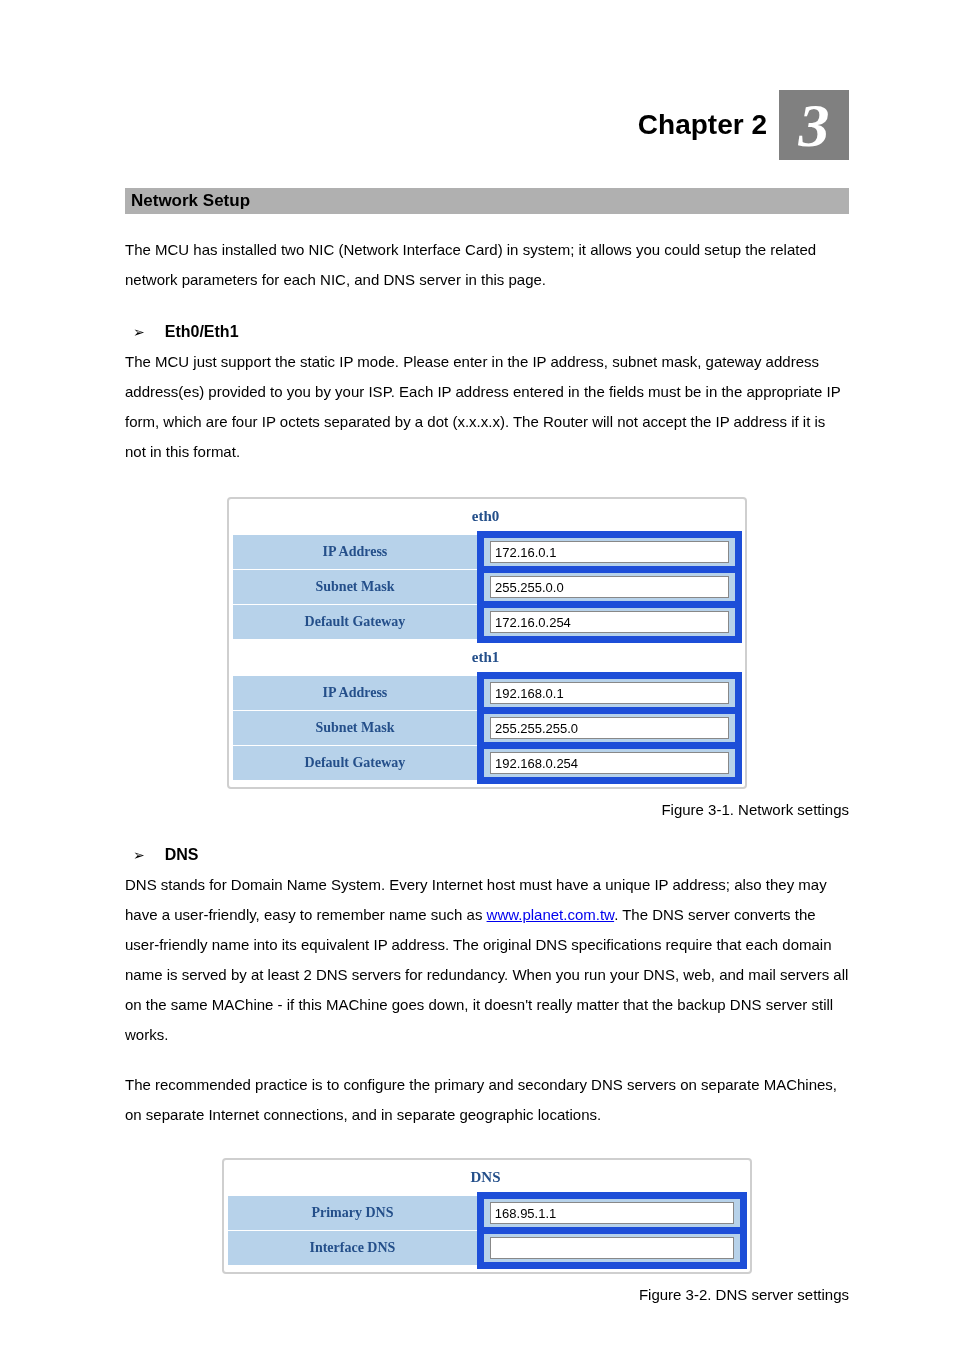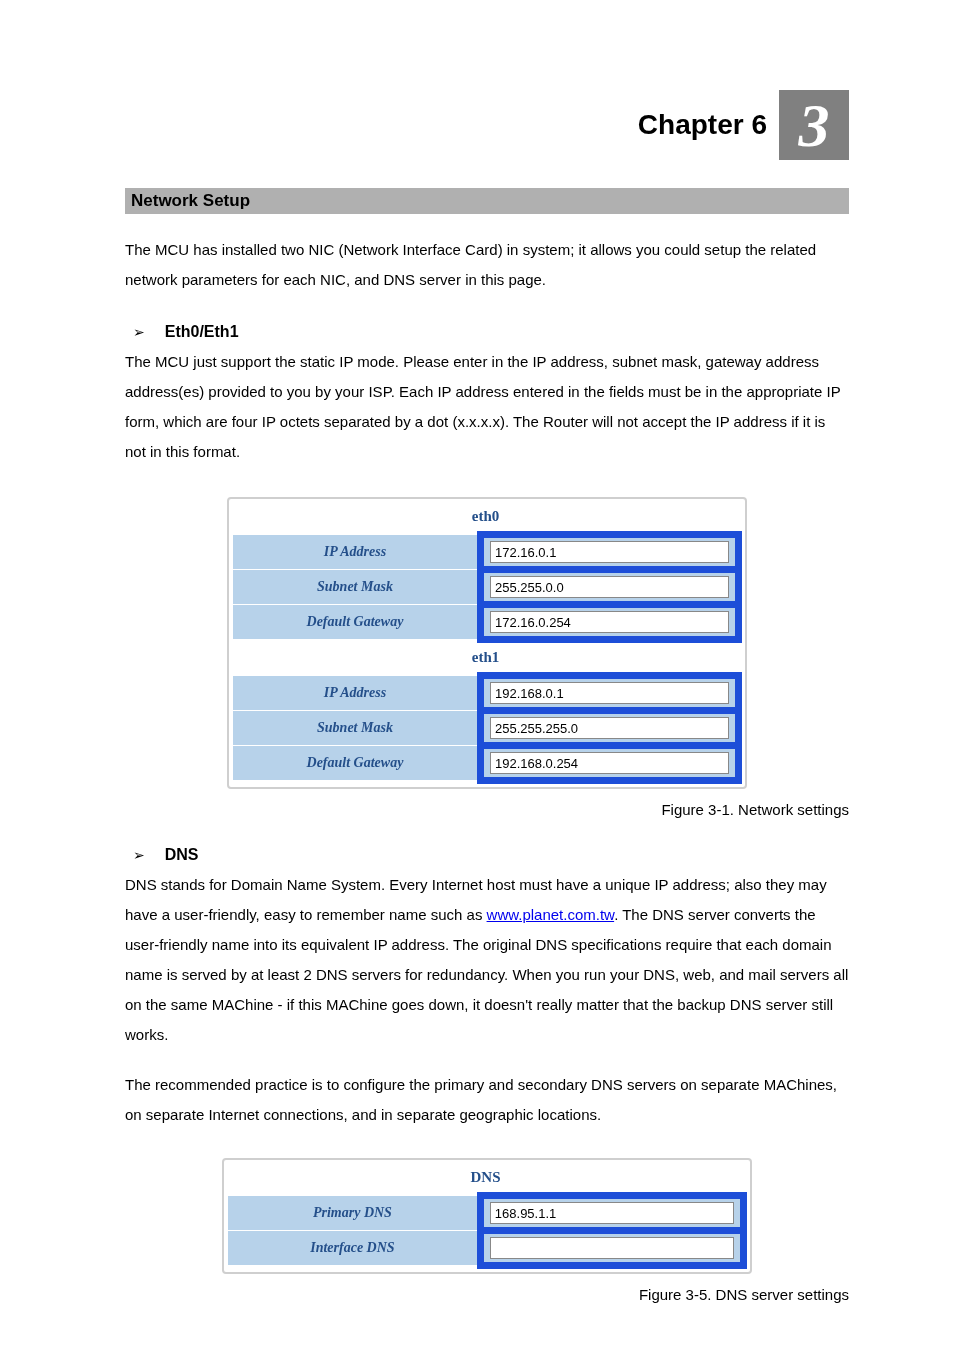--- a/index.html
+++ b/index.html
@@ -98,21 +98,20 @@
   }
   table.config td.label {
     background: #b7d2ea;
     width: 49%;
     color: #244f8a;
     font-weight: bold;
     font-size: 14px;
     text-align: center;
     padding: 4px 4px;
     border: 1px solid #fff;
-    font-style: italic;
   }
   table.config td.value {
     background: #b7d2ea;
     padding: 3px 6px;
     border: 7px solid #1d4ed8;
   }
   .text-input {
     width: 100%;
     height: 22px;
     font-family: Arial, sans-serif;
@@ -128,21 +127,21 @@
     margin-bottom: 18px;
   }
 </style>
 </head>
 <body>
 
 <div class="page">
 
   <div class="chapter-header">
     <div class="chapter-titles">
-      <div class="line1">Chapter 6</div>
+      <div class="line1">Chapter 2</div>
     </div>
     <div class="chapter-number-box">
       <span>3</span>
     </div>
   </div>
 
   <div class="section-bar">Network Setup</div>
   <div class="body-text">The MCU has installed two NIC (Network Interface Card) in system; it allows you could setup the related network parameters for each NIC, and DNS server in this page.</div>
 
   <div class="sub-heading">
@@ -208,15 +207,15 @@
         <td class="label">Primary DNS</td>
         <td class="value"><input class="text-input" value="168.95.1.1" style=""></td>
       </tr>
       <tr>
         <td class="label">Interface DNS</td>
         <td class="value"><input class="text-input" value="" style=""></td>
       </tr>
     </tbody>
       </table>
   </div>
-  <div class="figure-caption">Figure 3-5. DNS server settings</div>
+  <div class="figure-caption">Figure 3-2. DNS server settings</div>
 
 </div>
 
 </body></html>

